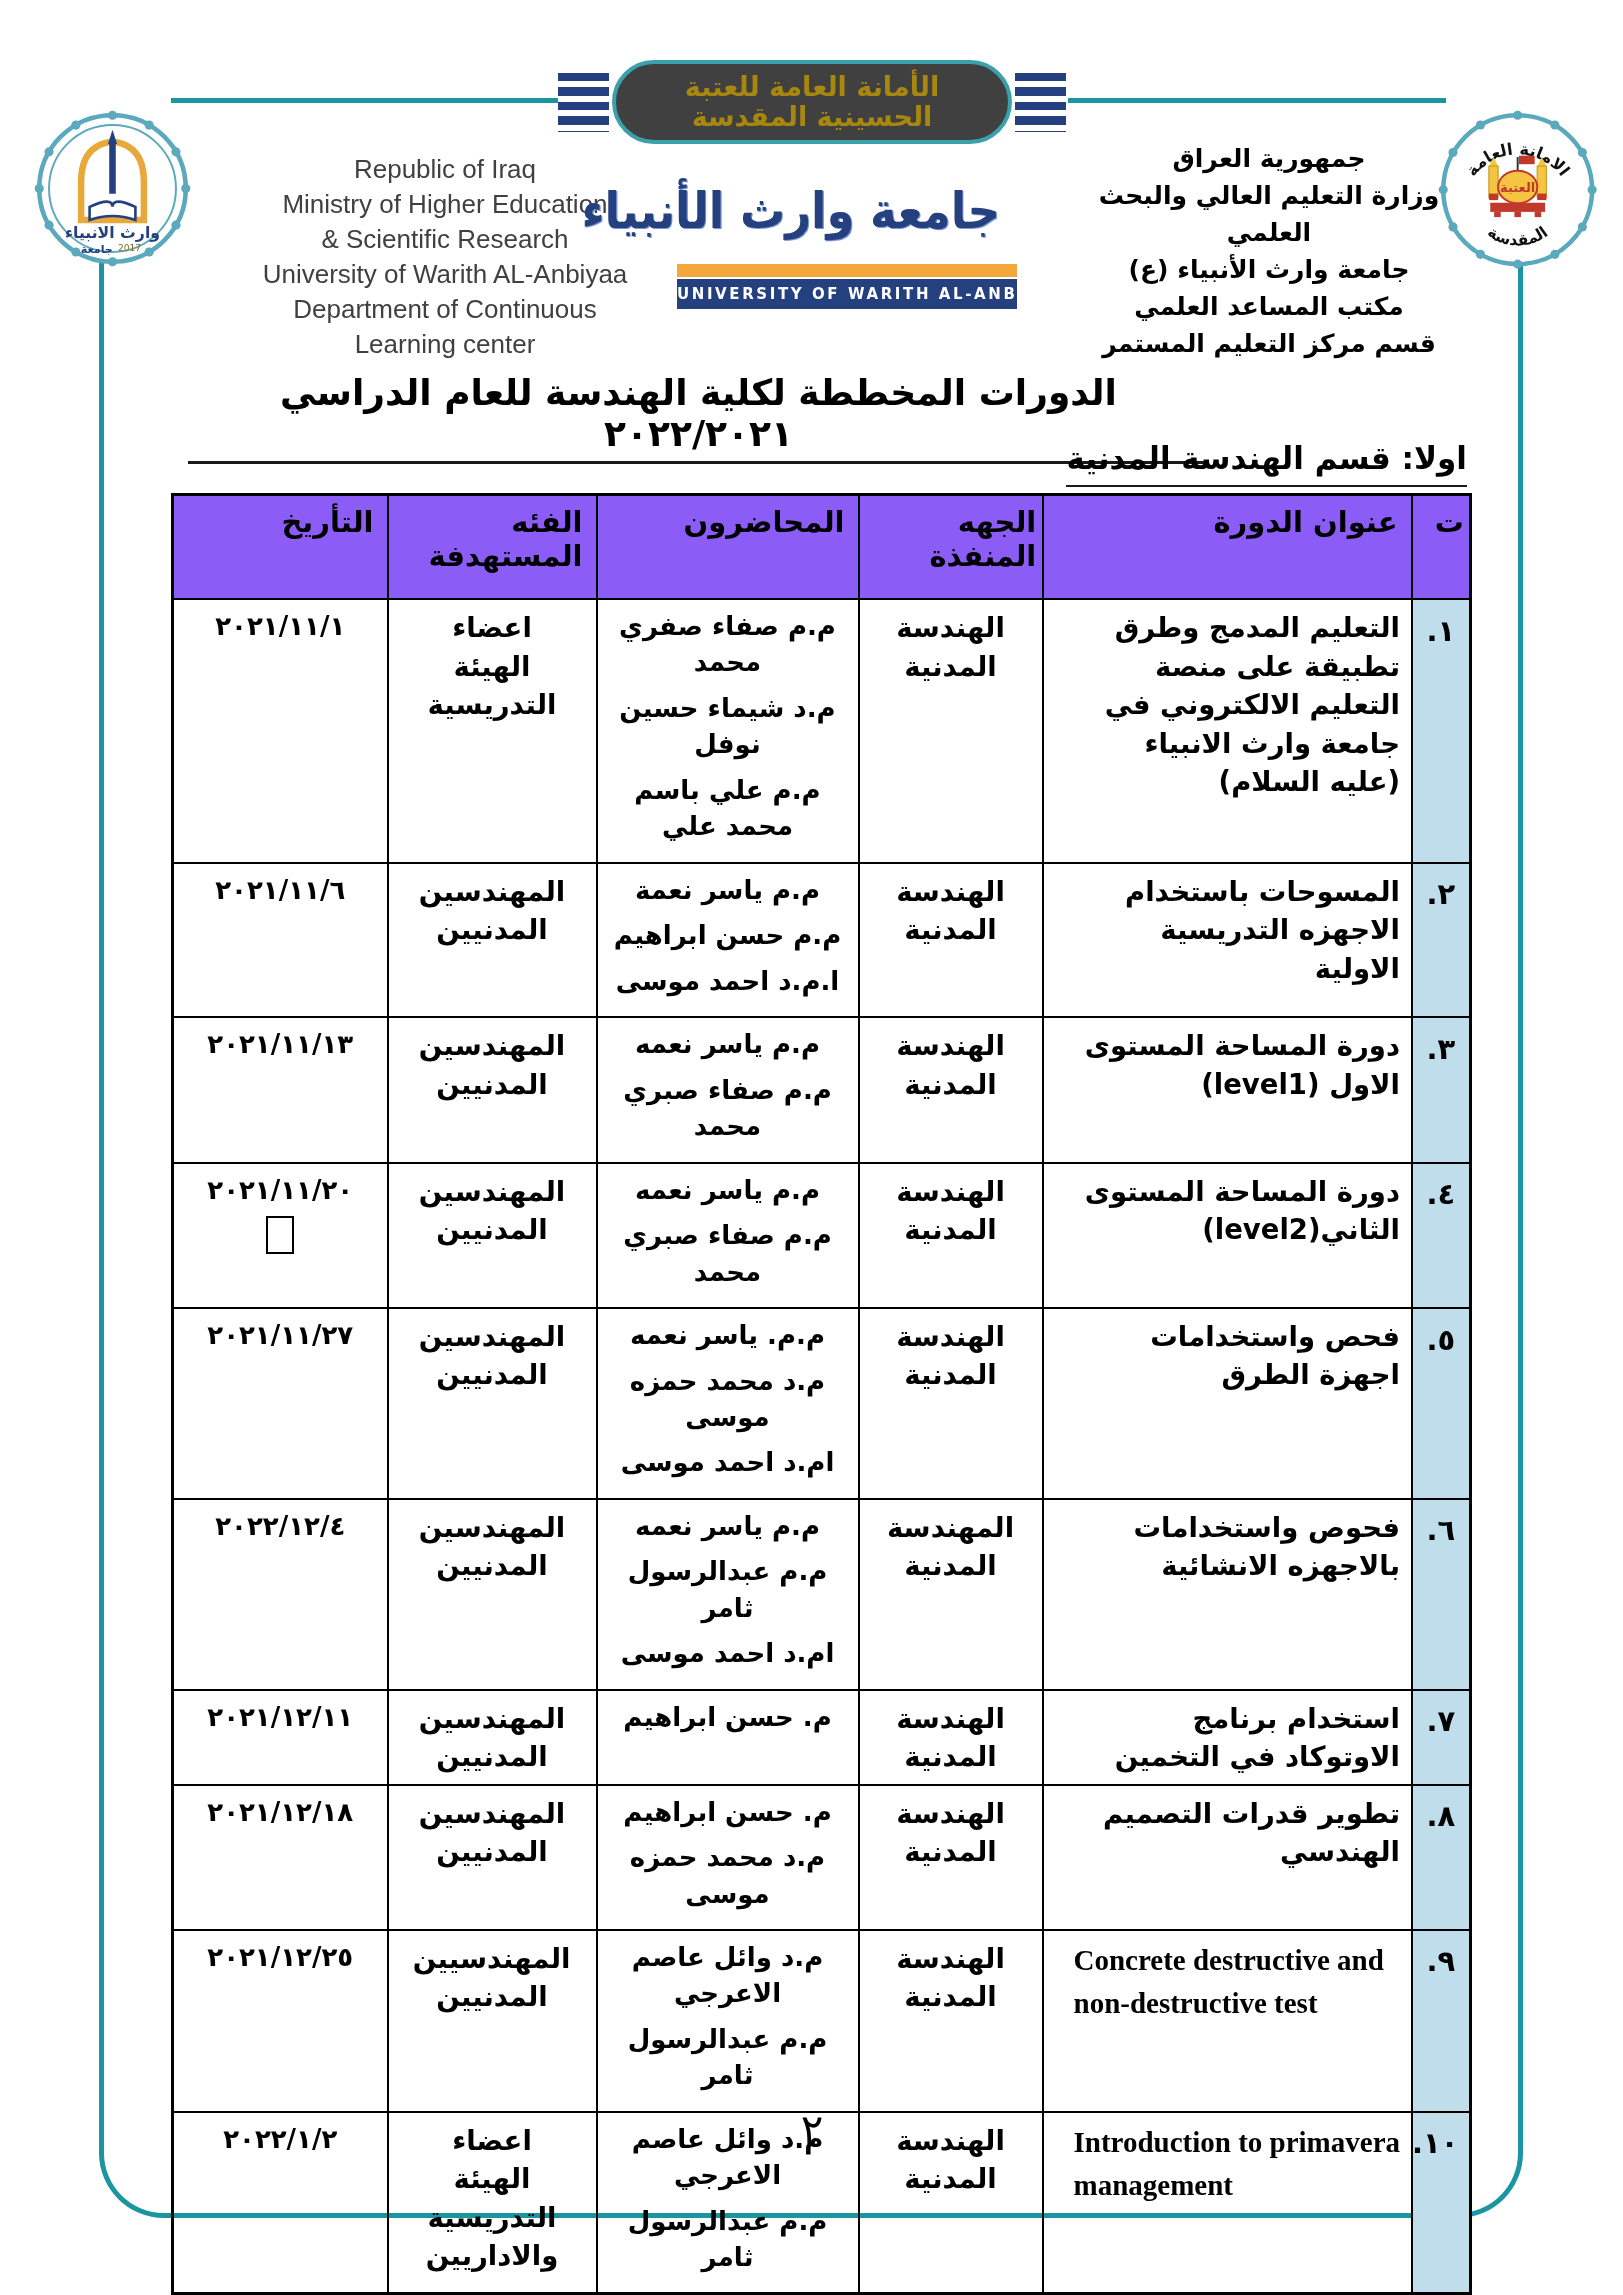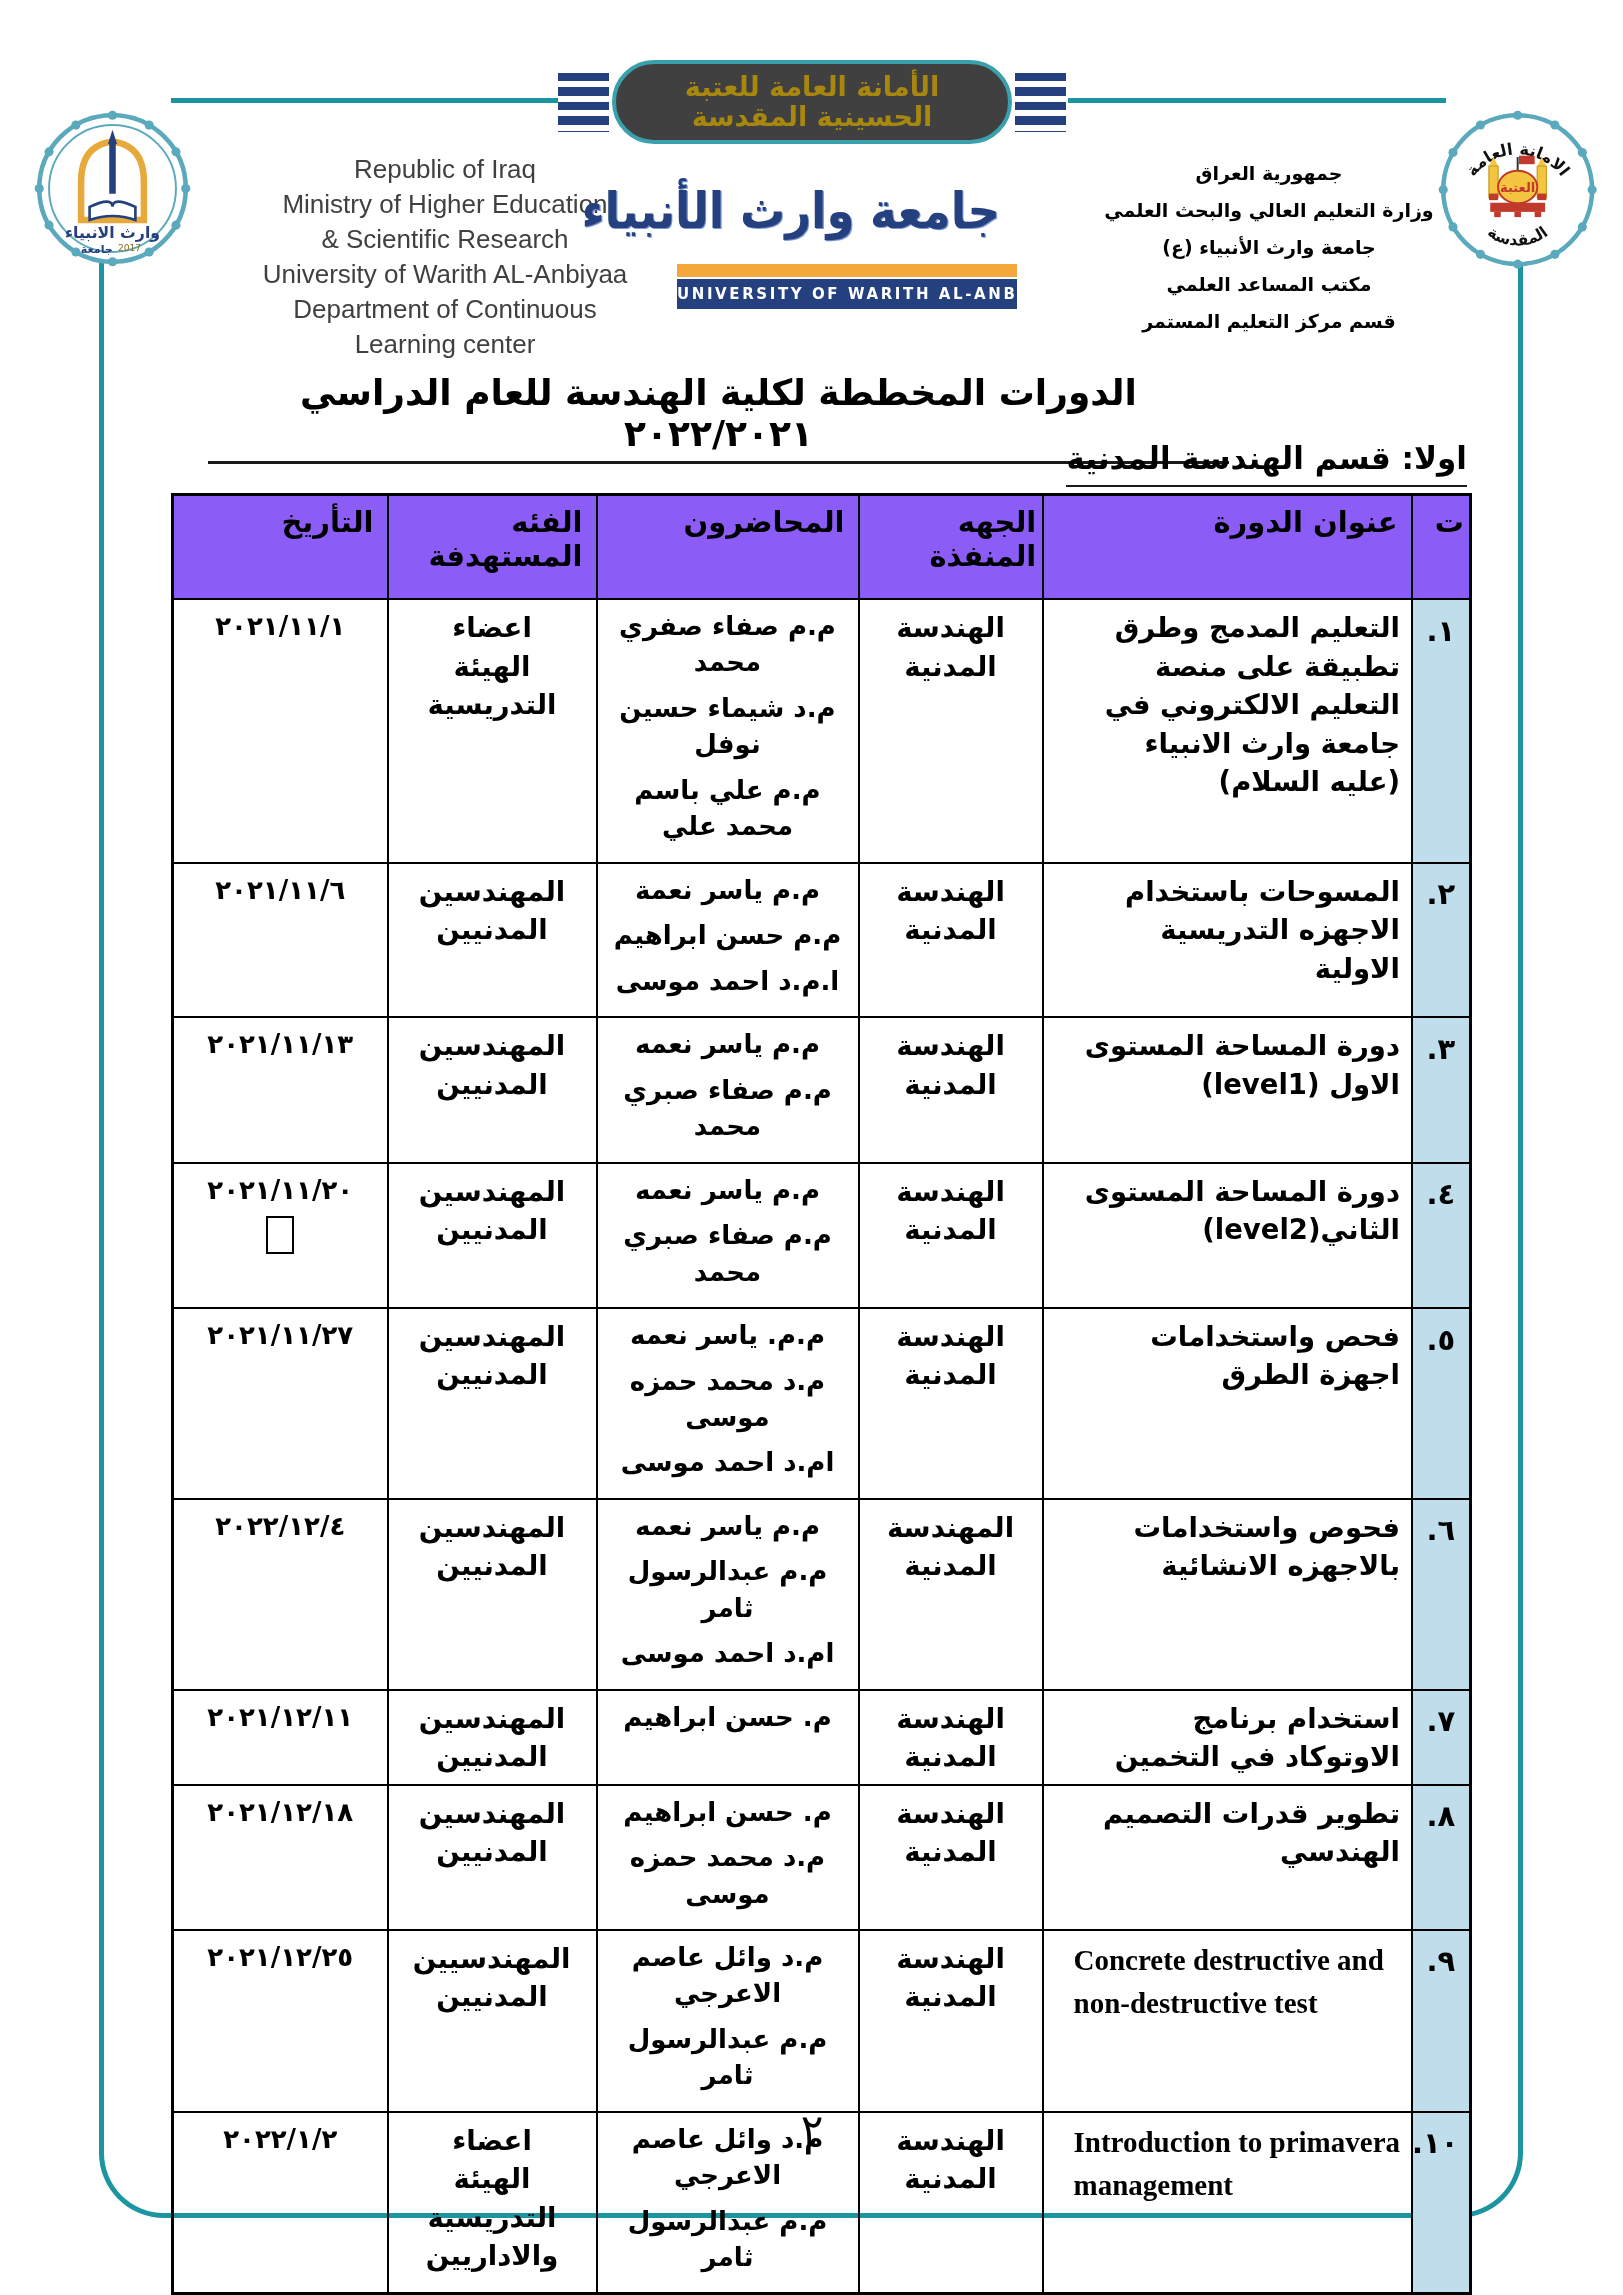--- a/index.html
+++ b/index.html
@@ -34,39 +34,39 @@
     background:repeating-linear-gradient(180deg,#24407E 0 8.5px,#ffffff 8.5px 14.4px);
   }
   .knot.l{left:558px;}
   .knot.r{left:1015px;}
   .eng-block{
     position:absolute;left:216px;top:152px;width:458px;
     font-family:Liberation Sans, sans-serif;font-size:26px;line-height:35px;
     text-align:center;white-space:pre-line;color:#404040;
   }
   .ar-block{
-    position:absolute;left:1076px;top:155px;width:386px;direction:rtl;
-    font-weight:bold;font-size:19px;line-height:37px;text-align:center;white-space:pre-line;
+    position:absolute;left:1076px;top:140px;width:386px;direction:rtl;
+    font-weight:bold;font-size:25px;line-height:37px;text-align:center;white-space:pre-line;
   }
   .uni-logo{position:absolute;left:677px;top:162px;width:340px;text-align:center;}
   .uni-callig{
     font-weight:bold;font-size:50px;line-height:98px;height:98px;
     color:#24407E;letter-spacing:-2.6px;direction:rtl;white-space:nowrap;
     transform:scaleX(.9);text-shadow:1.3px 1.3px 0 #7B96D6;
   }
   .uni-gold{height:13px;background:#F4A83C;margin-top:3.9px;}
   .uni-bar{
     margin-top:2.6px;height:30px;background:#24407E;color:#fff;
     font-weight:bold;font-size:15px;letter-spacing:2.6px;line-height:31px;white-space:nowrap;
   }
   .seal{position:absolute;}
   .seal.left{left:34px;top:110px;width:157px;height:157px;}
   .seal.right{left:1438px;top:110px;width:160px;height:160px;}
   
-  .title-wrap{position:absolute;left:208px;top:372px;width:1021px;text-align:center;direction:rtl;}
+  .title-wrap{position:absolute;left:188px;top:372px;width:1021px;text-align:center;direction:rtl;}
   .title-wrap span{
     display:inline-block;font-weight:bold;font-size:36px;letter-spacing:-0.7px;
     border-bottom:3.3px solid #1a1a1a;padding-bottom:6.5px;
   }
   .subtitle-wrap{position:absolute;right:157px;top:440px;direction:rtl;}
   .subtitle-wrap span{
     display:inline-block;font-weight:bold;font-size:31px;
     border-bottom:2.6px solid #1a1a1a;padding-bottom:9px;
   }
   

